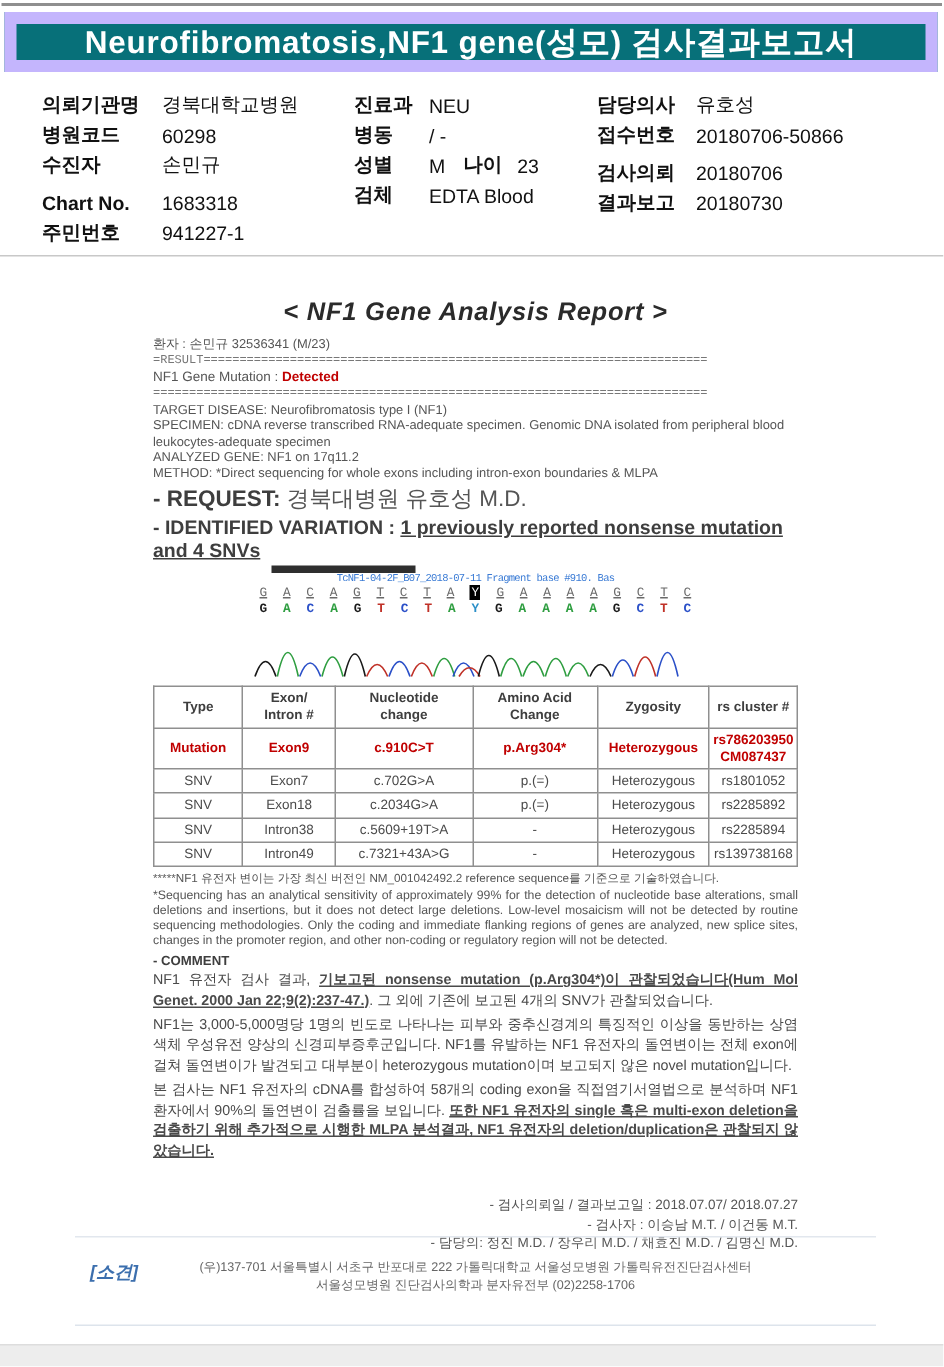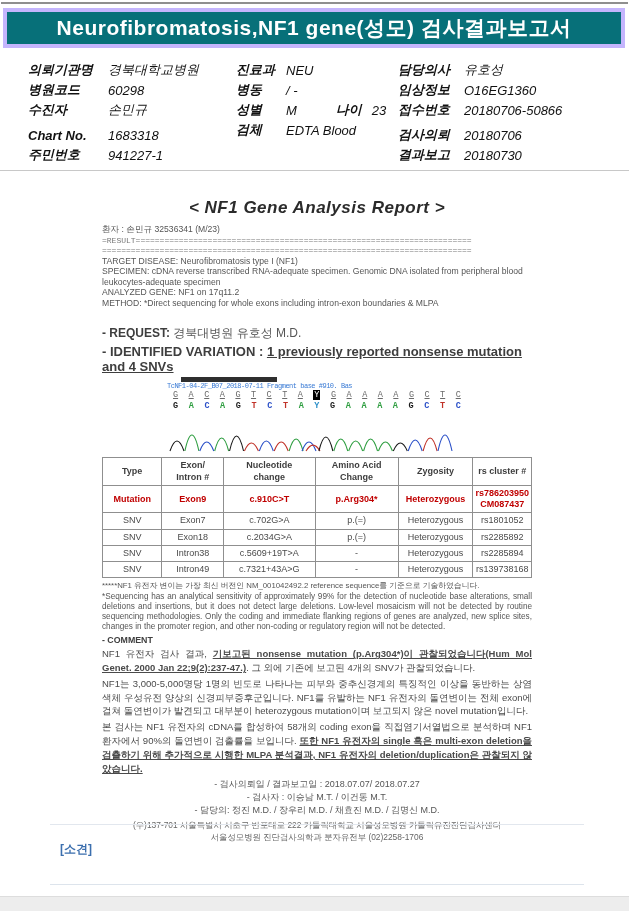--- a/index.html
+++ b/index.html
@@ -1,80 +1,80 @@
 <!DOCTYPE html>
 <html><head>
 <meta charset="utf-8">
 <style>
   html,body{margin:0;padding:0;}
   body{width:629px;height:911px;position:relative;background:#fff;overflow:hidden;
        font-family:"Liberation Sans",sans-serif;color:#111;}
   .top-rule{position:absolute;top:2px;left:1px;width:627px;border-top:2px solid #8f8f8f;}
   .banner{position:absolute;top:8px;left:3px;right:4px;height:40px;background:#077079;
-          border:4px solid #c4b5fd;box-sizing:border-box;display:flex;align-items:center;
+          border:8px solid #c4b5fd;box-sizing:border-box;display:flex;align-items:center;
           justify-content:center;color:#fff;font-weight:bold;font-size:21px;letter-spacing:.5px;}
   
-  .patient{position:absolute;top:58px;left:0;width:629px;height:110px;font-size:13px;font-style:italic;}
+  .patient{position:absolute;top:58px;left:0;width:629px;height:110px;font-size:13px;}
   .pcol{position:absolute;top:2px;}
   .pcol.left{left:28px;}
   .pcol.mid{left:236px;}
   .pcol.right{left:398px;}
   .prow{display:flex;height:20px;align-items:center;white-space:nowrap;}
   .prow .lab{font-weight:bold;}
   .pcol.left .lab{width:80px;}
   .pcol.mid .lab{width:50px;}
   .pcol.right .lab{width:66px;}
   .gap-top{margin-top:5px;}
-  .age-lab{font-weight:bold;margin-left:39px;margin-right:10px;}
+  .age-lab{font-weight:bold;margin-left:12px;margin-right:10px;}
   .rule2{position:absolute;top:170px;left:0;width:629px;border-top:1px solid #c8c8c8;}
   
   .scan{position:absolute;top:172px;left:0;width:629px;height:725px;background:#fff;}
   .scan-inner{margin:26px 0 0 102px;width:430px;color:#4d4d4d;}
   .r-title{text-align:center;font-weight:bold;font-style:italic;font-size:17px;color:#2b2b2b;
            margin-bottom:6px;letter-spacing:.5px;}
   .patient-line{font-size:8.6px;color:#555;}
   .eq{font-size:8px;color:#777;white-space:nowrap;overflow:hidden;line-height:1.25;
       font-family:"Liberation Mono",monospace;}
   .result-line{font-size:9px;color:#555;line-height:1.3;}
   .detected{color:#c00000;font-weight:bold;}
   .ti-head{font-weight:bold;font-size:8.8px;color:#3e3e3e;margin-top:3px;}
   .ti{font-size:8.6px;line-height:1.22;color:#555;}
-  .req{margin-top:17px;font-size:12px;color:#555;}
+  .req{margin-top:3px;font-size:15px;color:#555;}
   .req .b{font-weight:bold;color:#3e3e3e;}
   .var-line{margin-top:2px;font-size:13px;font-weight:bold;color:#3e3e3e;}
   .var-u{text-decoration:underline;}
   
   .chrom{width:300px;margin:3px auto 0;position:relative;}
   .chrom-bar{position:absolute;top:0;left:14px;width:96px;height:5px;background:#2f2f2f;}
-  .chrom-cap{padding-top:5px;font-size:7px;color:#3a7bd5;white-space:nowrap;
+  .chrom-cap{padding-top:5px;text-align:center;font-size:7px;color:#3a7bd5;white-space:nowrap;
              font-family:"Liberation Mono",monospace;letter-spacing:-.5px;}
   .seq-row{display:flex;justify-content:space-between;padding:0 6px;font-size:8.5px;
            font-family:"Liberation Mono",monospace;}
   #seq-top{color:#6a6a6a;}
   #seq-top span{text-decoration:underline;}
   #seq-top span.hl{background:#000;color:#fff;text-decoration:none;padding:0 1px;}
   #seq-bot{font-weight:bold;margin-top:1px;}
   #trace{display:block;margin-top:2px;}
   
   table.var{border-collapse:collapse;margin-top:4px;width:430px;font-size:9px;color:#4a4a4a;}
   .var th,.var td{border:1px solid #8f8f8f;text-align:center;padding:2px 2px;
                   white-space:pre-line;line-height:1.25;}
   .var th{font-weight:bold;color:#3e3e3e;}
   .var tr.mut td{color:#c00000;font-weight:bold;}
   .fnote{font-size:7.8px;margin-top:2px;color:#555;white-space:nowrap;}
   .disc{font-size:8.2px;line-height:1.22;text-align:justify;color:#555;margin-top:1px;}
   .cmt-head{font-weight:bold;font-size:8.8px;color:#3e3e3e;margin-top:3px;}
   .cmt{font-size:9.5px;line-height:1.45;text-align:justify;color:#4a4a4a;margin-top:2px;}
   .cmt .u{font-weight:bold;text-decoration:underline;}
-  .sign{text-align:center;font-size:9px;line-height:1.4;margin-top:3px;color:#555;}
+  .sign{text-align:right;font-size:9px;line-height:1.4;margin-top:22px;color:#555;}
   .addr{text-align:center;font-size:8.4px;line-height:1.45;color:#666;margin-top:3px;}
   
   .opinion{position:absolute;left:50px;right:45px;top:652px;border-top:1px solid #e2e7ee;
            border-bottom:1px solid #dde4ec;padding:14px 10px 26px;}
-  .opinion-label{color:#3c6fae;font-weight:bold;font-size:12px;}
+  .opinion-label{color:#3c6fae;font-weight:bold;font-size:12px;font-style:italic;}
   .bottom-strip{position:absolute;left:0;bottom:0;width:629px;height:14px;background:#ededed;
                 border-top:1px solid #ddd;}
 </style>
 </head>
 <body>
 
 <div class="top-rule"></div>
 
 <div class="banner">
   <span>Neurofibromatosis,NF1 gene(성모) 검사결과보고서</span>
@@ -124,24 +124,20 @@
       <span class="val">EDTA Blood</span>
     </div>
   </div>
 
   <div class="pcol right">
     <div class="prow">
       <span class="lab">담당의사</span>
       <span class="val">유호성</span>
     </div>
     <div class="prow">
-      <span class="lab">임상정보</span>
-      <span class="val">O16EG1360</span>
-    </div>
-    <div class="prow">
       <span class="lab">접수번호</span>
       <span class="val">20180706-50866</span>
     </div>
     <div class="prow gap-top">
       <span class="lab">검사의뢰</span>
       <span class="val">20180706</span>
     </div>
     <div class="prow">
       <span class="lab">결과보고</span>
       <span class="val">20180730</span>
@@ -151,20 +147,21 @@
 
 <div class="rule2"></div>
 
 <div class="scan">
   <div class="scan-inner">
 
     <div class="r-title">&lt; NF1 Gene Analysis Report &gt;</div>
 
     <div class="patient-line">환자 : 손민규 32536341 (M/23)</div>
     <div class="eq">=RESULT======================================================================</div>
+    <div class="result-line"><span>NF1 Gene Mutation : </span><span class="detected">Detected</span></div>
     <div class="eq">=============================================================================</div>
 
     <div class="ti">TARGET DISEASE: Neurofibromatosis type I (NF1)</div>
     <div class="ti">SPECIMEN: cDNA reverse transcribed RNA-adequate specimen. Genomic DNA isolated from peripheral blood leukocytes-adequate specimen</div>
     <div class="ti">ANALYZED GENE: NF1 on 17q11.2</div>
     <div class="ti">METHOD: *Direct sequencing for whole exons including intron-exon boundaries &amp; MLPA</div>
 
     <div class="req"><span class="b">- REQUEST:</span> <span>경북대병원 유호성 M.D.</span></div>
 
     <div class="var-line"><span>- IDENTIFIED VARIATION :</span> <span class="var-u">1 previously reported nonsense mutation and 4 SNVs</span></div>

